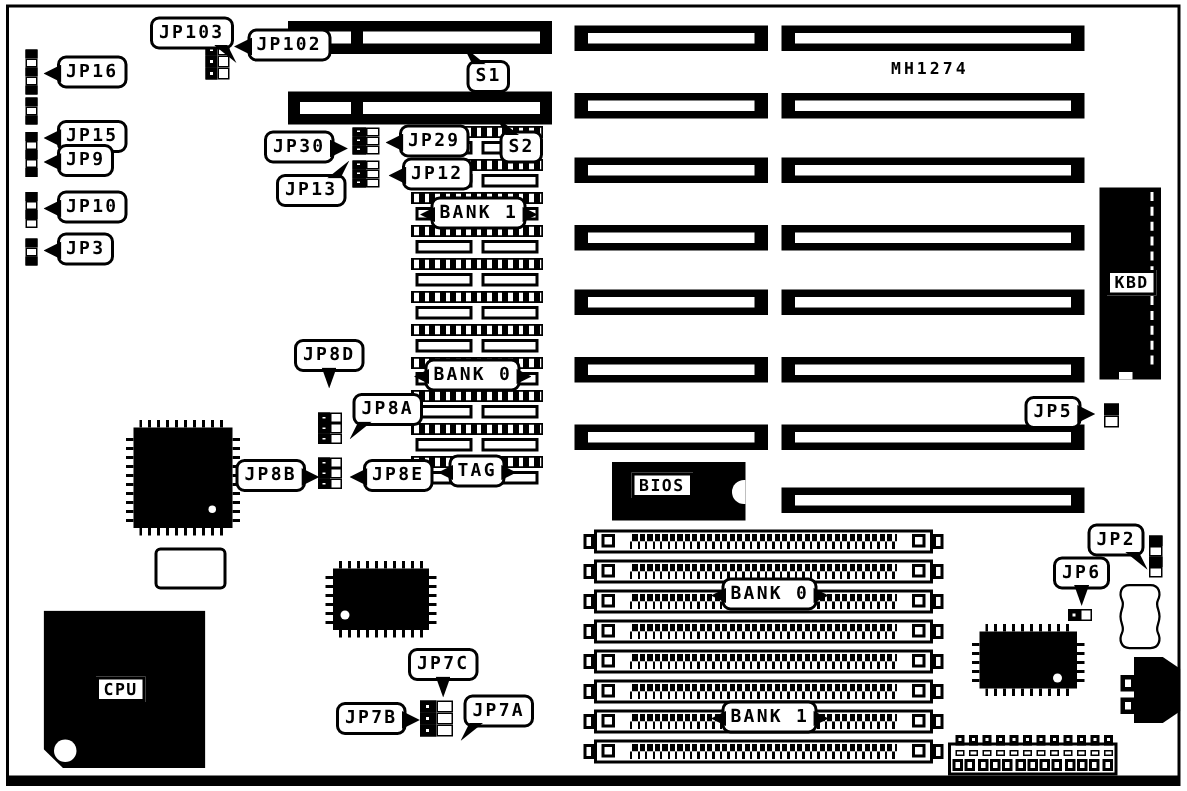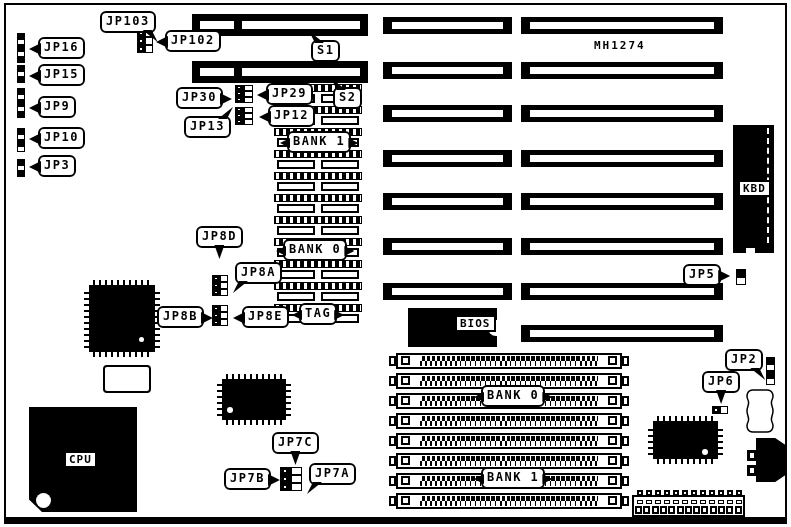--- a/index.html
+++ b/index.html
@@ -407,21 +407,21 @@
 
   <div class="crystal"></div>
 
   <div class="cpu"></div>
   <div class="dot" style="left:36px;top:493px;width:15px;height:15px"></div>
   <div class="plain" style="left:64px;top:451px">CPU</div>
 
   <div class="bios">
     <span class="bios-notch"></span>
   </div>
-  <div class="plain" style="left:455px;top:315px">BIOS</div>
+  <div class="plain" style="left:421px;top:315px">BIOS</div>
 
   <div class="kbd">
     <span class="kbd-dash"></span>
     <span class="kbd-notch"></span>
   </div>
   <div class="plain" style="left:738px;top:180px">KBD</div>
 
   <svg class="batt" width="34" height="46" viewBox="0 0 34 46">
     <path d="M10,2 H24 C30,2 31,8 29,12 C27,16 30,18 30,23 C30,28 27,30 29,34 C31,38 30,44 24,44 H10 C4,44 3,38 5,34 C7,30 4,28 4,23 C4,18 7,16 5,12 C3,8 4,2 10,2 Z" fill="#fff" stroke="#000" stroke-width="1.5"></path>
   </svg>
@@ -493,23 +493,23 @@
       <div class="bc-open" style="left: 52.8px;"></div>
       <div class="bc-open" style="left: 61.1px;"></div>
       <div class="bc-open" style="left: 69.4px;"></div>
       <div class="bc-open" style="left: 77.7px;"></div>
       <div class="bc-open" style="left: 86px;"></div>
       <div class="bc-open" style="left: 94.3px;"></div>
       <div class="bc-open" style="left: 102.6px;"></div>
     </div>
 
   <div class="co" style="left:100px;top:11px"><span>JP103</span><span class="tail t-dr"></span></div>
-  <div class="co" style="left:165px;top:30px"><span>JP102</span><span class="tail t-l"></span></div>
+  <div class="co" style="left:165px;top:19px"><span>JP102</span><span class="tail t-l"></span></div>
   <div class="co" style="left:38px;top:37px"><span>JP16</span><span class="tail t-l"></span></div>
-  <div class="co" style="left:38px;top:64px"><span>JP15</span><span class="tail t-l"></span></div>
+  <div class="co" style="left:38px;top:80px"><span>JP15</span><span class="tail t-l"></span></div>
   <div class="co" style="left:38px;top:96px"><span>JP9</span><span class="tail t-l"></span></div>
   <div class="co" style="left:38px;top:127px"><span>JP10</span><span class="tail t-l"></span></div>
   <div class="co" style="left:38px;top:155px"><span>JP3</span><span class="tail t-l"></span></div>
   <div class="co" style="left:311px;top:40px"><span>S1</span><span class="tail t-ul"></span></div>
   <div class="co" style="left:333px;top:87px"><span>S2</span><span class="tail t-ul"></span></div>
   <div class="co" style="left:176px;top:87px"><span>JP30</span><span class="tail t-r"></span></div>
   <div class="co" style="left:266px;top:83px"><span>JP29</span><span class="tail t-l"></span></div>
   <div class="co" style="left:184px;top:116px"><span>JP13</span><span class="tail t-ur"></span></div>
   <div class="co" style="left:268px;top:105px"><span>JP12</span><span class="tail t-l"></span></div>
   <div class="co" style="left:287px;top:131px"><span>BANK 1</span><span class="tail t-sl"></span><span class="tail t-sr"></span></div>

